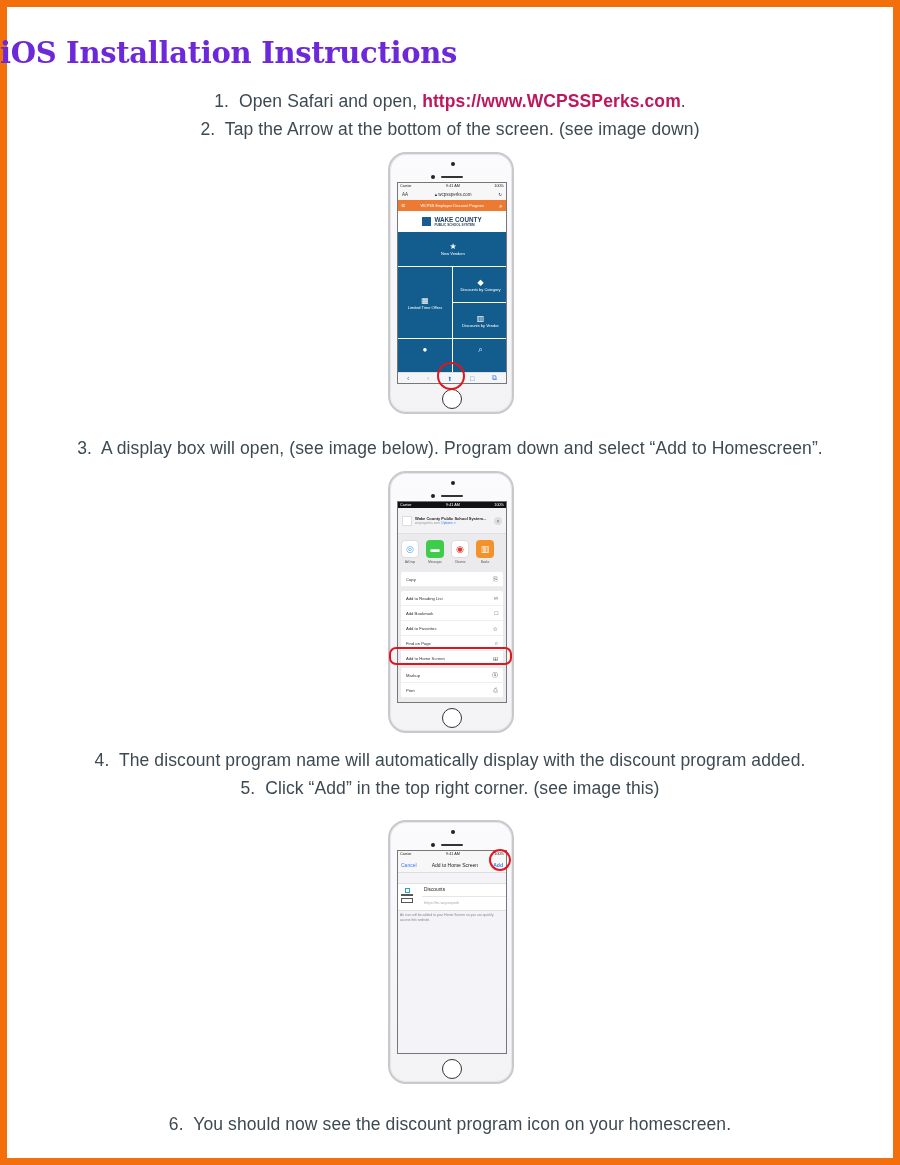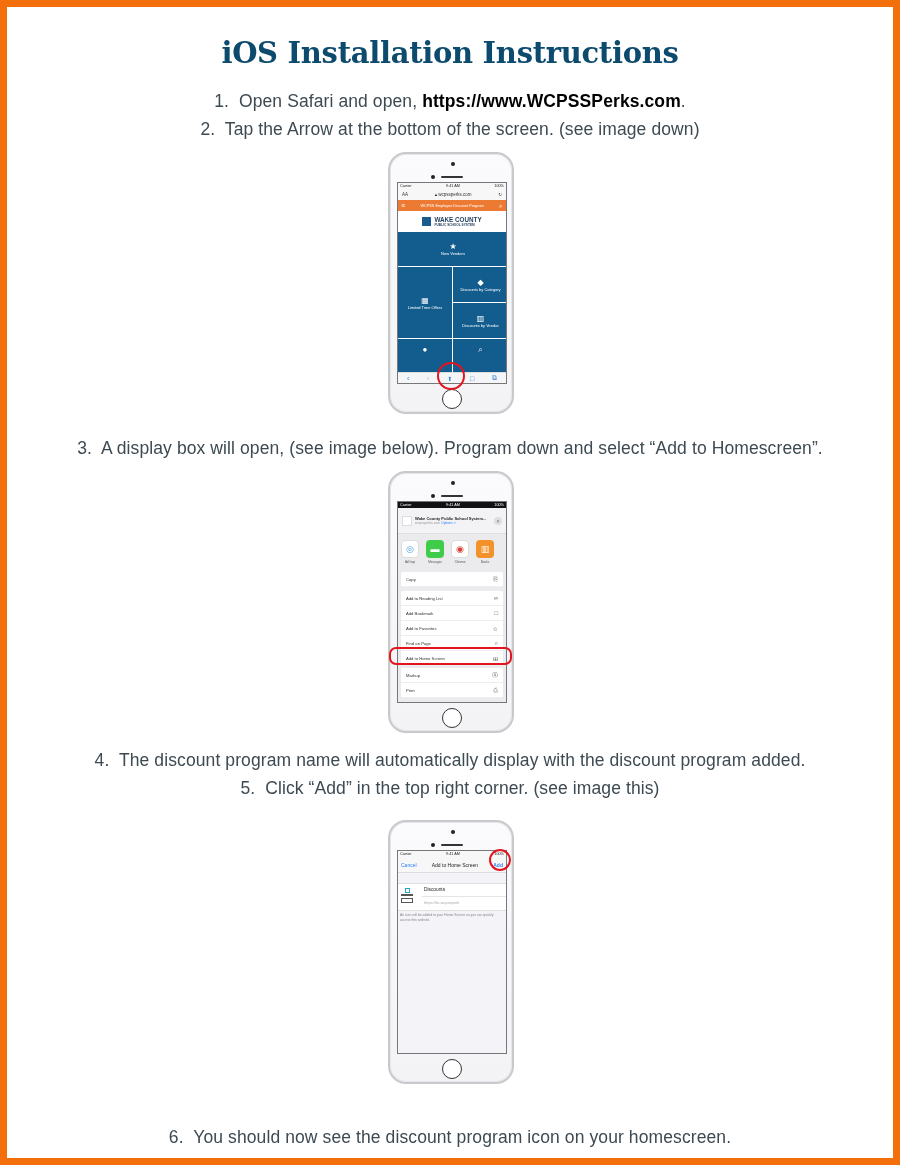--- a/index.html
+++ b/index.html
@@ -1,21 +1,21 @@
 <!DOCTYPE html>
 <html><head>
 <meta charset="utf-8">
 <style>
   * { box-sizing: border-box; margin: 0; padding: 0; }
   html, body { width: 900px; height: 1165px; background: #ffffff; overflow: hidden; }
   body { font-family: "Liberation Sans", "DejaVu Sans", sans-serif; color: #3d4a52; position: relative; }
   .frame { position: absolute; left: 0; top: 0; width: 900px; height: 1165px; border: 7px solid #f26f0b; background: #fff; }
-  .title { position: absolute; left: 0; width: 900px; top: 36px; text-align: center; font-family: "DejaVu Serif", "Liberation Serif", serif; font-weight: bold; font-size: 29px; color: #0c4a6e; letter-spacing: -0.3px; }
+  .title { position: absolute; left: 0; width: 900px; top: 36px; font-family: "DejaVu Serif", "Liberation Serif", serif; font-weight: bold; font-size: 29px; color: #6d28d9; letter-spacing: -0.3px; }
   .step { position: absolute; left: 0; width: 900px; text-align: center; font-size: 17.5px; color: #3d4a52; letter-spacing: 0.1px; }
-  .step .link { color: #000000; font-weight: bold; }
+  .step .link { color: #be185d; font-weight: bold; }
   
   .phone { position: absolute; left: 388px; width: 126px; background: linear-gradient(#fbfbfd, #f3f3f6); border: 2px solid #c8c9cc; border-radius: 18px; box-shadow: inset 0 0 0 1px #e6e6ea; }
   .phone .cam { position: absolute; left: 61px; top: 8px; width: 4px; height: 4px; border-radius: 50%; background: #222; }
   .phone .sensor { position: absolute; left: 41px; top: 21px; width: 4px; height: 4px; border-radius: 50%; background: #222; }
   .phone .speaker { position: absolute; left: 51px; top: 22px; width: 22px; height: 2px; background: #333; border-radius: 1px; }
   .phone .home { position: absolute; left: 52px; width: 20px; height: 20px; border-radius: 50%; border: 1.5px solid #333; background: #fff; }
   .screen { position: absolute; left: 7px; width: 110px; background: #fff; border: 1px solid #777; overflow: hidden; font-size: 4.6px; color: #333; }
   .statusbar { height: 6px; display: flex; justify-content: space-between; padding: 0 2px; align-items: center; font-size: 3.8px; color: #222; background: #f7f7f7; }
   .urlbar { height: 11px; display: flex; justify-content: space-between; align-items: center; padding: 0 4px; background: #f7f7f7; font-size: 4.5px; color: #333; }
   .orangebar { height: 11px; background: #ec7a33; color: #fff; display: flex; align-items: center; justify-content: space-between; padding: 0 3px; font-size: 3.8px; }
@@ -240,16 +240,16 @@
       <div style="position:absolute;left:26px;top:3px;font-size:4.8px;color:#222;">Discounts</div>
       <div style="position:absolute;left:24px;right:0;top:12px;height:1px;background:#e5e5e5;"></div>
       <div style="position:absolute;left:26px;top:16px;font-size:4px;color:#aaa;">https://m.wcpssperk</div>
     </div>
     <div class="ahs-note">An icon will be added to your Home Screen so you can quickly access this website.</div>
   </div>
   <div class="home" style="top:237px;"></div>
 </div>
 <div class="red-circle" style="left:489px;top:849px;width:22px;height:22px;"></div>
 
-<p class="step" style="top:1114px;margin-top:13px;">
+<p class="step" style="top:1114px;">
   <span>6.</span>&nbsp;
   <span>You should now see the discount program icon on your homescreen.</span>
 </p>
 
 </body></html>

